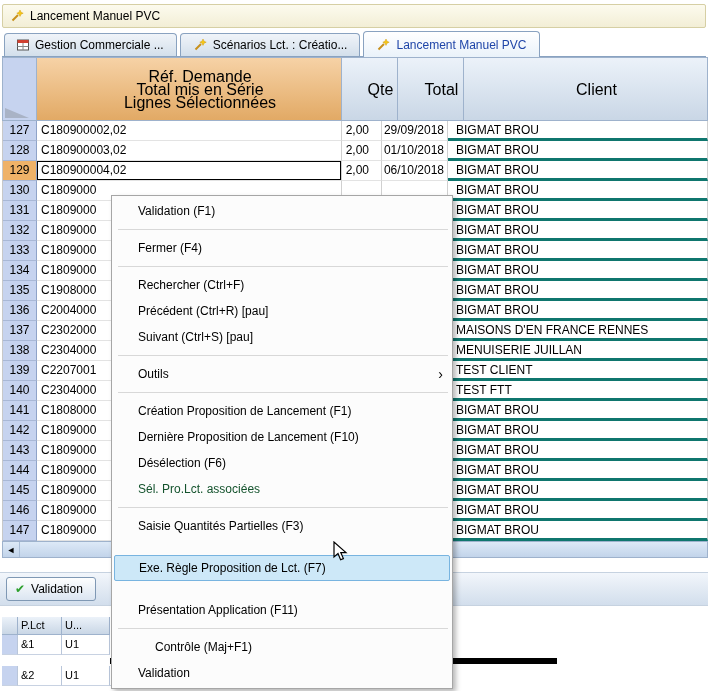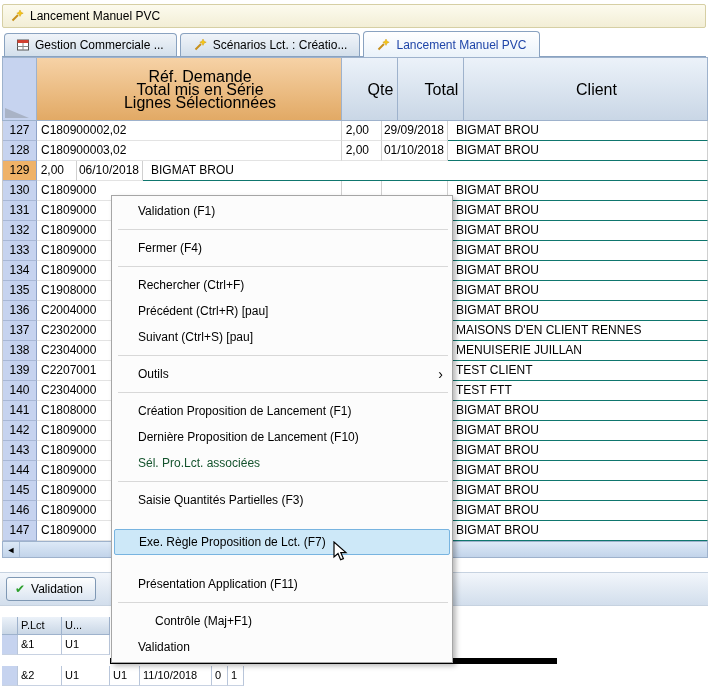--- a/index.html
+++ b/index.html
@@ -59,21 +59,21 @@
   .grid-body { border-left:1px solid #c8c8c8; }
   .grid-row { display:flex; height:20px; line-height:19px; white-space:nowrap; }
   .grid-row > div { overflow:hidden; }
   .c-num {
     width:34px; background:var(--rownum-bg,#c6d3ef); text-align:center;
     border-right:1px solid #8fa3c8; border-bottom:1px solid #a9b8d6;
   }
   .c-ref    { width:305px; padding-left:4px;  border-right:1px solid #d0d0d0; border-bottom:1px solid #e3e3e3; }
   .c-qte    { width:40px;  padding-right:12px; text-align:right; border-right:1px solid #d0d0d0; border-bottom:1px solid #e3e3e3; }
   .c-date   { width:66px;  padding-right:3px; text-align:right; border-right:1px solid #d0d0d0; border-bottom:1px solid #e3e3e3; }
-  .c-client { flex:1;      padding-left:8px;  border-right:1px solid #d0d0d0; border-bottom:1px solid #0f766e; }
+  .c-client { flex:1;      padding-left:8px;  border-right:1px solid #d0d0d0; border-bottom:3px solid #0f766e; }
   .grid-row.current .c-num { background:var(--current-rownum-bg,#efb268); }
   .grid-row.current .c-ref { box-shadow:inset 0 0 0 1px #000; }
 
   
   .hscroll {
     position:absolute; top:541px; left:2px; width:706px; height:17px;
     background:linear-gradient(#dde9f7,#c2d4ea); border:1px solid #9eb2cc;
     display:flex; align-items:stretch;
   }
   .arrow-btn {
@@ -207,20 +207,21 @@
       </div>
       <div class="grid-row">
         <div class="c-num">128</div>
         <div class="c-ref">C180900003,02</div>
         <div class="c-qte">2,00</div>
         <div class="c-date">01/10/2018</div>
         <div class="c-client">BIGMAT BROU</div>
       </div>
       <div class="grid-row current">
         <div class="c-num">129</div>
+        <div class="c-ref">C180900004,02</div>
         <div class="c-qte">2,00</div>
         <div class="c-date">06/10/2018</div>
         <div class="c-client">BIGMAT BROU</div>
       </div>
       <div class="grid-row">
         <div class="c-num">130</div>
         <div class="c-ref">C1809000</div>
         <div class="c-qte"></div>
         <div class="c-date"></div>
         <div class="c-client">BIGMAT BROU</div>
@@ -265,21 +266,21 @@
         <div class="c-ref">C2004000</div>
         <div class="c-qte"></div>
         <div class="c-date"></div>
         <div class="c-client">BIGMAT BROU</div>
       </div>
       <div class="grid-row">
         <div class="c-num">137</div>
         <div class="c-ref">C2302000</div>
         <div class="c-qte"></div>
         <div class="c-date"></div>
-        <div class="c-client">MAISONS D'EN CLIENT RENNES</div>
+        <div class="c-client">MAISONS D'EN FRANCE RENNES</div>
       </div>
       <div class="grid-row">
         <div class="c-num">138</div>
         <div class="c-ref">C2304000</div>
         <div class="c-qte"></div>
         <div class="c-date"></div>
         <div class="c-client">MENUISERIE JUILLAN</div>
       </div>
       <div class="grid-row">
         <div class="c-num">139</div>
@@ -393,20 +394,21 @@
     <div class="menu-item"><div style="display: inline;">Fermer (F4)</div></div>
     <div class="menu-sep"></div>
     <div class="menu-item"><div style="display: inline;">Rechercher (Ctrl+F)</div></div>
     <div class="menu-item"><div style="display: inline;">Précédent (Ctrl+R) [pau]</div></div>
     <div class="menu-item"><div style="display: inline;">Suivant (Ctrl+S) [pau]</div></div>
     <div class="menu-sep"></div>
     <div class="menu-item"><div style="display: inline;">Outils</div><div class="submenu-arrow">›</div></div>
     <div class="menu-sep"></div>
     <div class="menu-item"><div style="display: inline;">Création Proposition de Lancement (F1)</div></div>
     <div class="menu-item"><div style="display: inline;">Dernière Proposition de Lancement (F10)</div></div>
+    <div class="menu-item"><div style="display: inline;">Désélection (F6)</div></div>
     <div class="menu-item disabled"><div style="display: inline;">Sél. Pro.Lct. associées</div></div>
     <div class="menu-sep"></div>
     <div class="menu-item"><div style="display: inline;">Saisie Quantités Partielles (F3)</div></div>
     <div class="menu-item highlighted"><div style="display: inline;">Exe. Règle Proposition de Lct. (F7)</div></div>
     <div class="menu-item"><div style="display: inline;">Présentation Application (F11)</div></div>
     <div class="menu-sep"></div>
     <div class="menu-item"><div style="display: inline; margin-left: 17px;">Contrôle (Maj+F1)</div></div>
     <div class="menu-item"><div style="display: inline;">Validation</div></div>
   </div>
 

